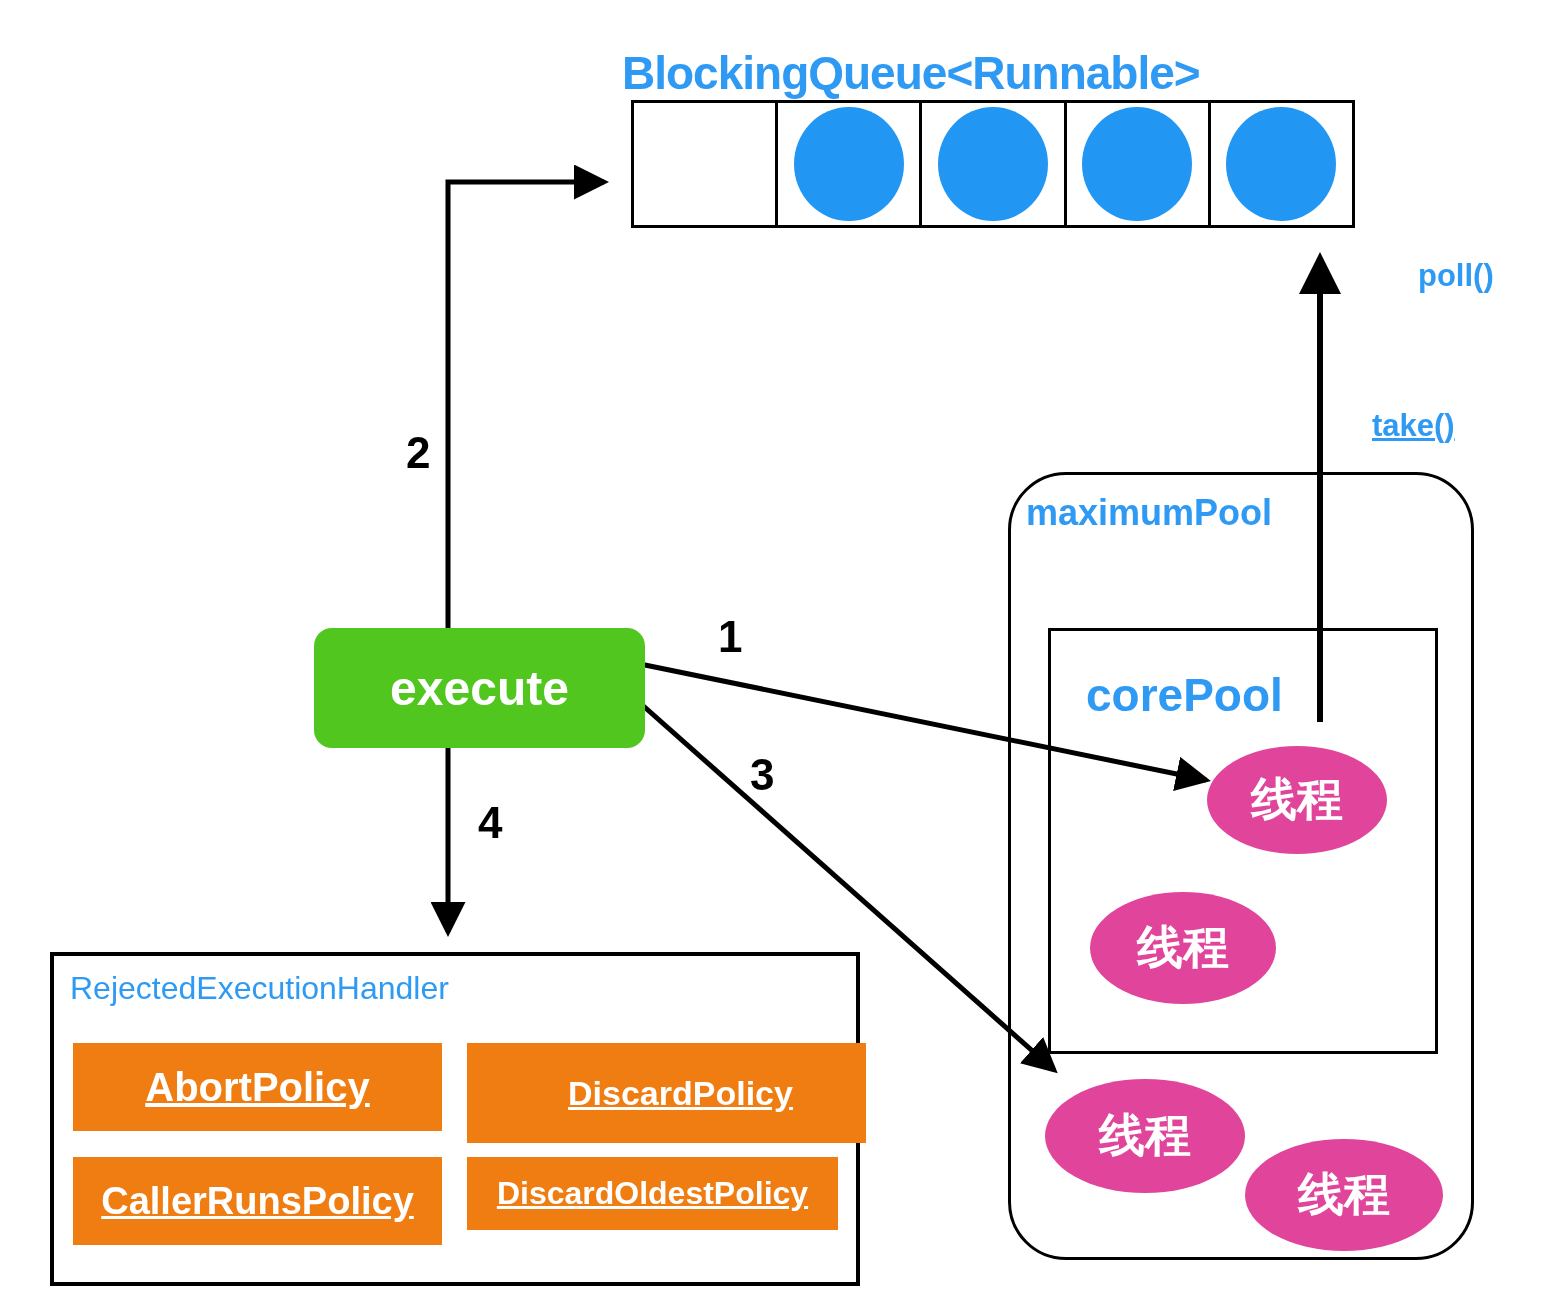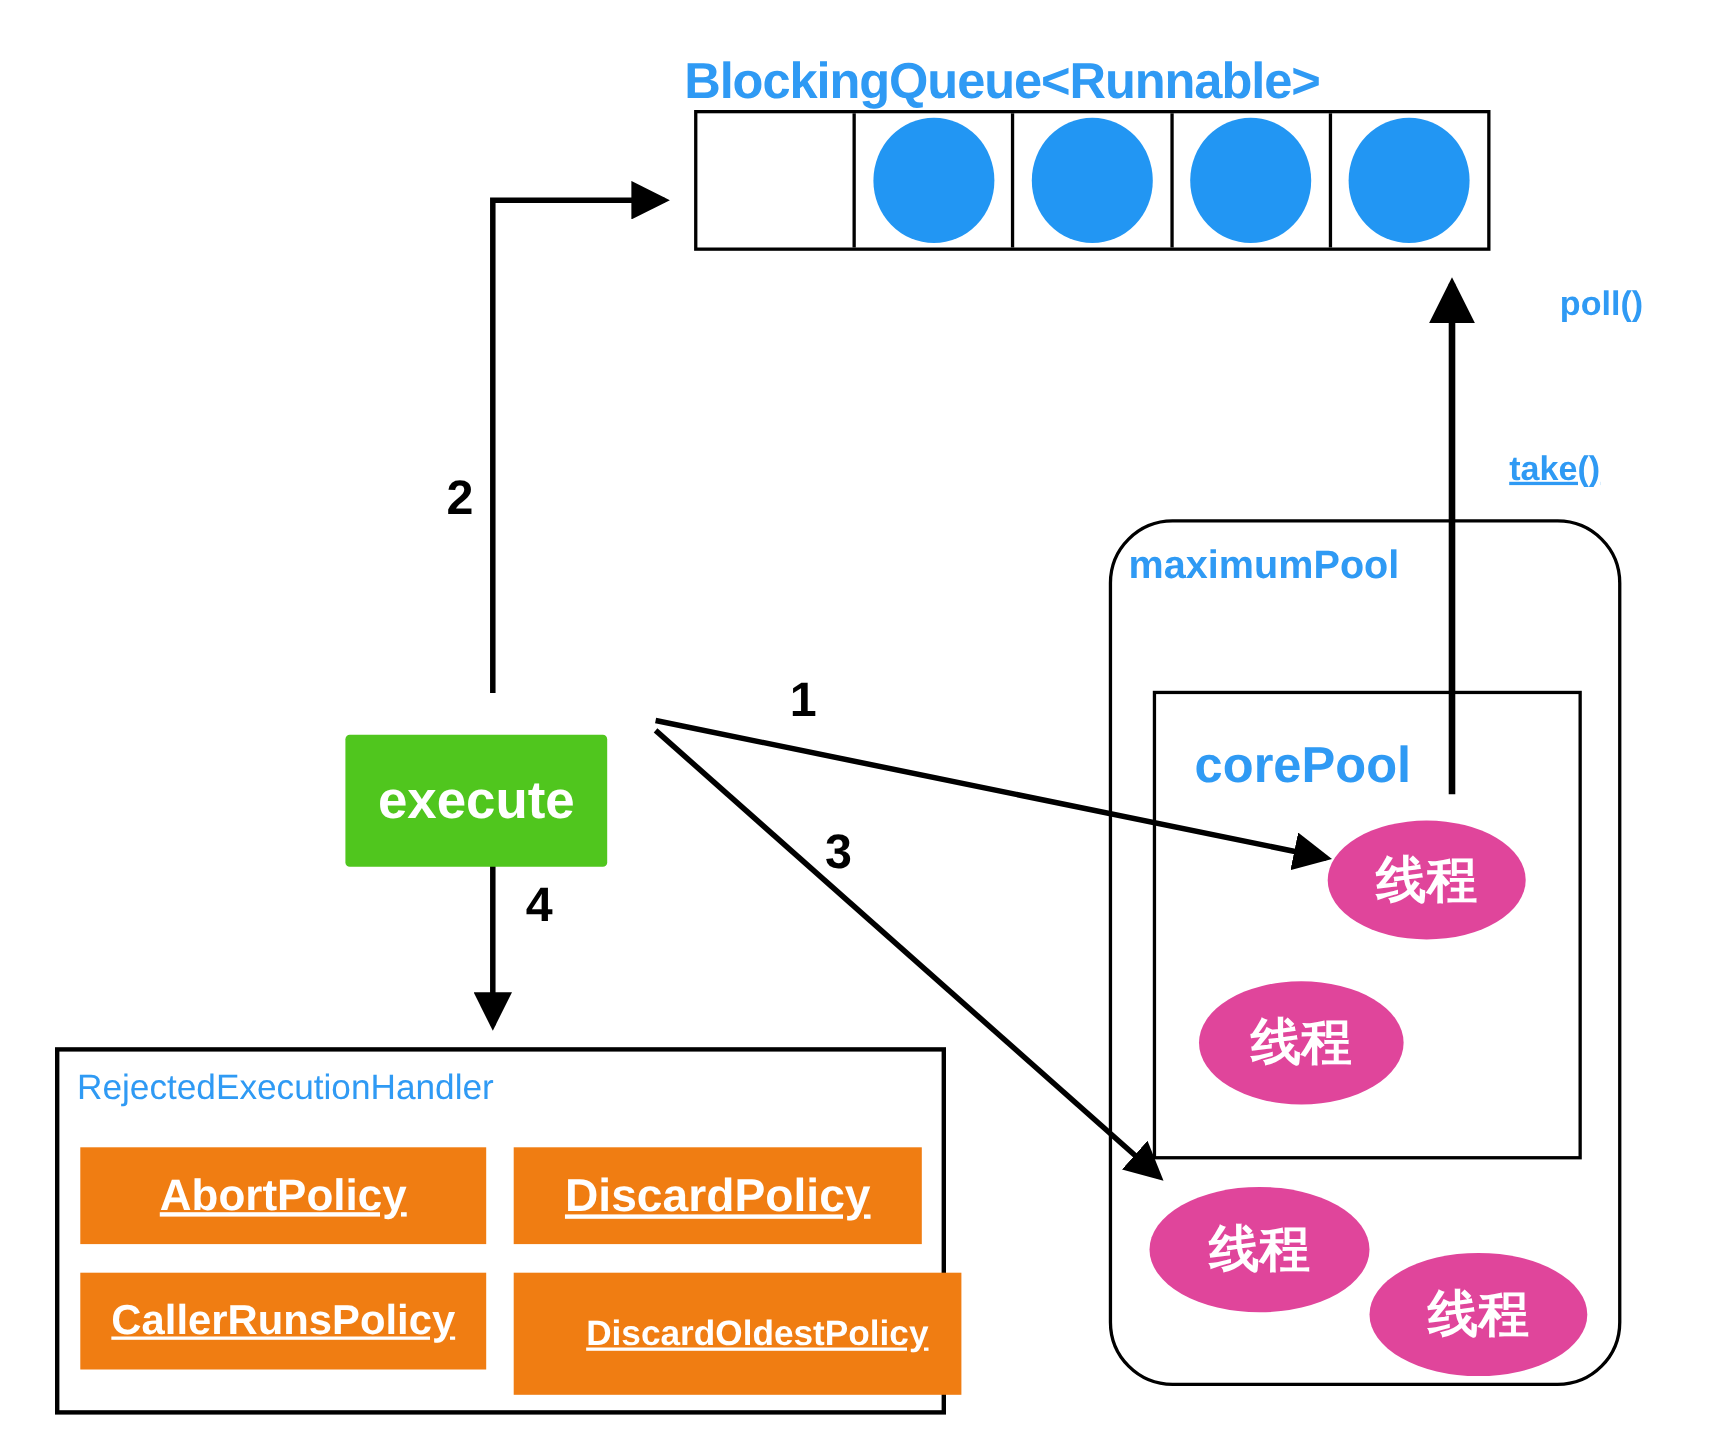--- a/index.html
+++ b/index.html
@@ -53,27 +53,26 @@
   .qcell:last-child { border-right: none; }
   .qcircle {
     width: 110px; height: 114px;
     border-radius: 50%;
     background: var(--blue_circle);
   }
 
   
   .execute-btn {
     left: 314px; top: 628px;
-    width: 238px; height: 120px;
+    width: 331px; height: 120px;
     background: var(--green);
-    border-radius: 4px;
+    border-radius: 18px;
     display: flex; align-items: center; justify-content: center;
     color: #fff; font-size: 48px; font-weight: bold;
     z-index: 6;
-    margin-top: 40px;
   }
 
   
   .maximum-pool {
     left: 1008px; top: 472px;
     width: 466px; height: 788px;
     border: 3px solid #000;
     border-radius: 58px;
     background: #fff;
     box-sizing: border-box;
@@ -134,23 +133,23 @@
   }
   .policy {
     background: var(--orange);
     display: flex; align-items: center; justify-content: center;
     color: #fff; font-weight: bold;
     z-index: 2;
     white-space: nowrap;
     text-decoration: underline;
   }
   .policy-1 { left: 73px;  top: 1043px; width: 369px; height: 88px; font-size: 40px; }
-  .policy-2 { left: 467px; top: 1043px; width: 371px; height: 88px; font-size: 42px; }
+  .policy-2 { left: 467px; top: 1043px; width: 371px; height: 100px; font-size: 34px; padding-left: 28px; }
   .policy-3 { left: 73px;  top: 1157px; width: 369px; height: 88px; font-size: 38px; }
-  .policy-4 { left: 467px; top: 1157px; width: 371px; height: 111px; font-size: 32px; padding-left: 36px; }
+  .policy-4 { left: 467px; top: 1157px; width: 371px; height: 73px; font-size: 32px; }
 
   
   .arrows {
     left: 0; top: 0;
     width: 1562px; height: 1308px;
     z-index: 5;
     pointer-events: none;
   }
 </style>
 </head>

